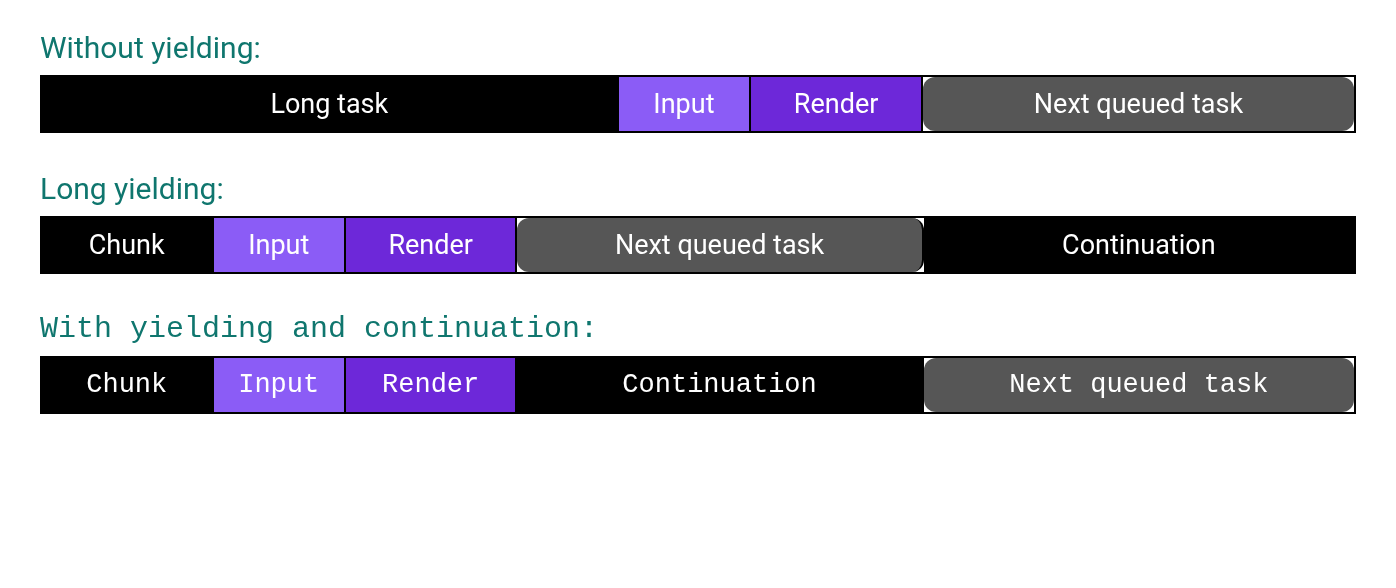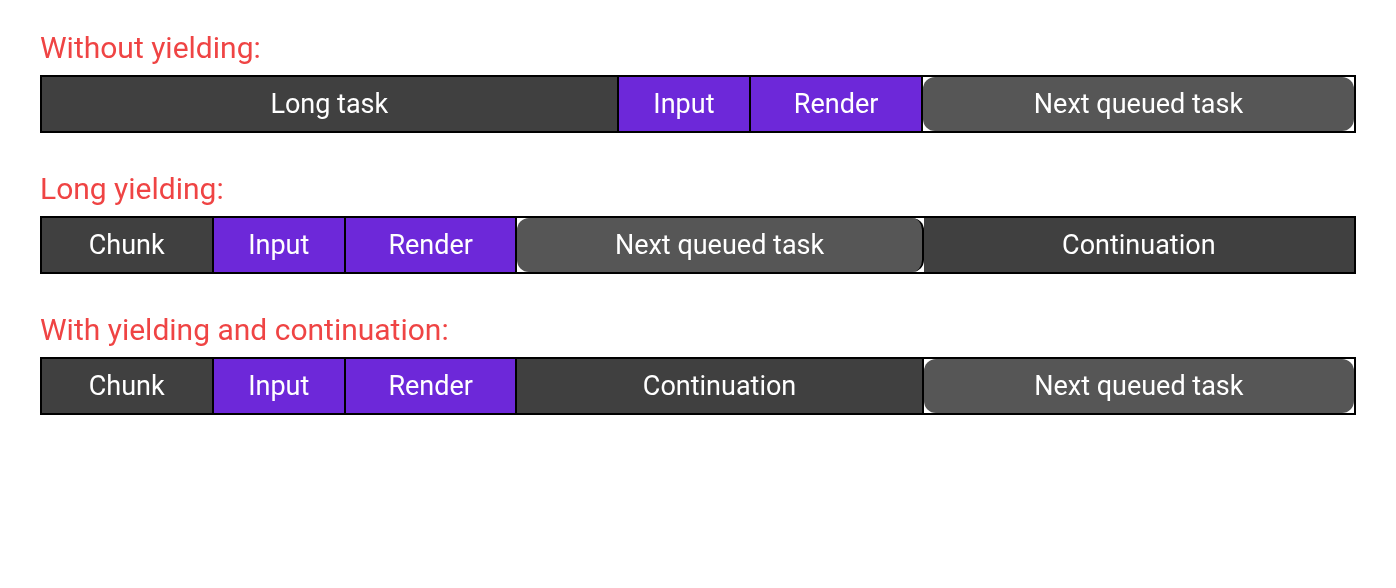--- a/index.html
+++ b/index.html
@@ -10,25 +10,26 @@
     body {
       font-family: 'Segoe UI', Roboto, Arial, sans-serif;
       background: #ffffff;
       padding: 30px 40px;
     }
     .section {
       margin-bottom: 38px;
     }
     .section:last-child {
       margin-bottom: 0;
+      font-family: Liberation Mono, monospace;
     }
     .section-title {
       font-size: 30px;
       font-weight: 400;
-      color: #ef4444;
+      color: #0f766e;
       margin-bottom: 10px;
     }
     .bar {
       display: flex;
       width: 100%;
       height: 58px;
       border: 2px solid #000;
     }
     .segment {
       display: flex;
@@ -37,22 +38,22 @@
       color: #fff;
       font-size: 27px;
       font-weight: 400;
       border-right: 2px solid #000;
       white-space: nowrap;
       overflow: hidden;
     }
     .segment:last-child {
       border-right: none;
     }
-    .c-blue { background: #404040; }
-    .c-red { background: #6d28d9; }
+    .c-blue { background: #000000; }
+    .c-red { background: #8b5cf6; }
     .c-green { background: #6d28d9; }
     .c-gray { background: #565656; border-radius: 12px; }
   </style>
 </head>
 <body>
 
 <div class="section">
   <div class="section-title">Without yielding:</div>
   <div class="bar">
     <div class="segment c-blue" style="flex:44">Long task</div>

